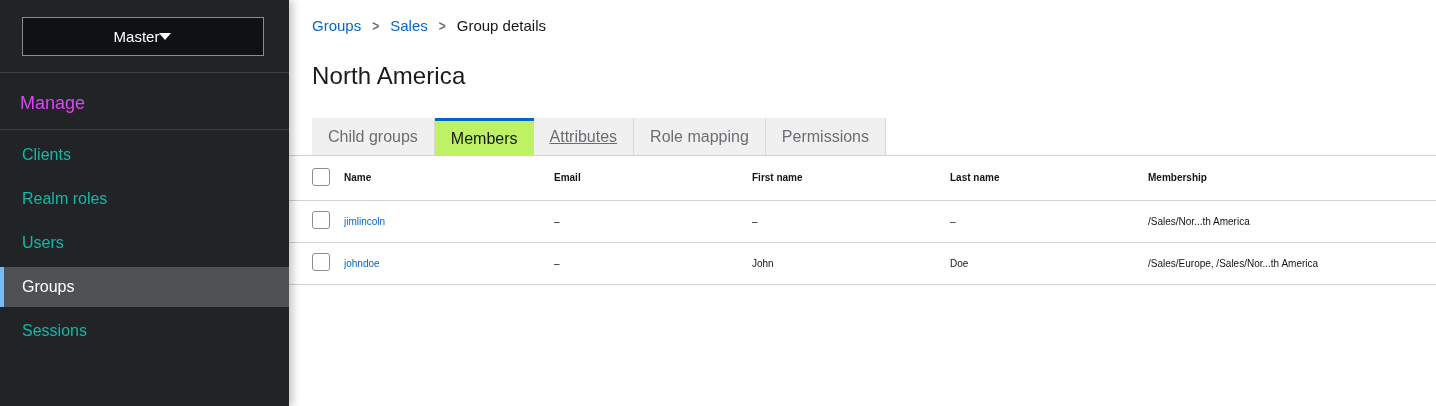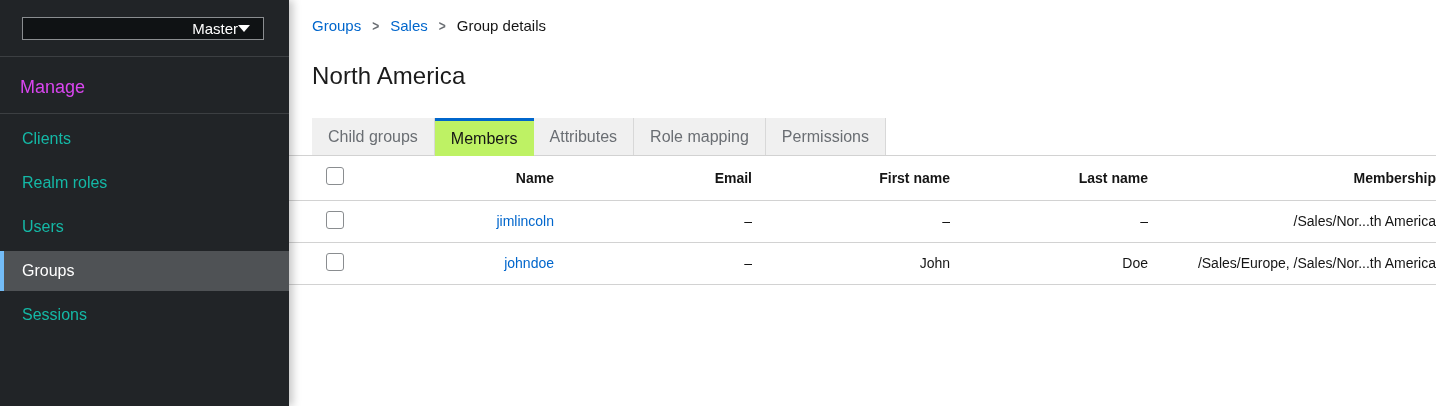--- a/index.html
+++ b/index.html
@@ -16,24 +16,24 @@
   .sidebar {
     width:289px; min-width:289px; height:406px;
     background:#212427;
     color:#ffffff;
     position:relative;
     z-index:2;
     box-shadow:4px 0 8px rgba(0,0,0,0.22);
   }
   .realm-selector {
     margin:17px 25px 0 22px;
-    height:23px;
+    height:39px;
     border:1px solid #8a8d90;
     background:#0f1214;
-    display:flex; align-items:center; justify-content:flex-end;
+    display:flex; align-items:center; justify-content:center;
     padding:0 13px 0 12px;
     font-size:15px;
     cursor:pointer;
   }
   .caret-down {
     width:0; height:0;
     border-left:6px solid transparent;
     border-right:6px solid transparent;
     border-top:7px solid #ffffff;
   }
@@ -89,21 +89,21 @@
     border-right:1px solid #d8d8d8;
     cursor:pointer;
   }
   .tab.active {
     background:#bef264; color:#151515;
     border-top:3px solid #0066cc;
     border-right:none;
     height:38px;
     margin-bottom:-1px;
   }
-  .tab.active + .tab { border-left:none; }
+  .tab.active + .tab { border-left:none;text-decoration:underline; }
 
   
   .toolbar {
     display:flex; align-items:center;
     padding:22px 0 19px 14px;
     border-bottom:1px solid #d2d2d2;
   }
   .btn-primary {
     background:#0066cc; color:#ffffff;
     border:none; border-radius:6px;
@@ -119,24 +119,24 @@
     display:inline-block;
   }
   .checkbox.lg { width:18px; height:18px; }
   .checkbox-label { margin-left:12px; font-size:16px; color:#151515; }
   .kebab { margin-left:38px; display:flex; flex-direction:column; align-items:center; cursor:pointer; padding:2px 6px; }
   .kebab i { width:4px; height:4px; border-radius:50%; background:#d2d2d2; margin:1.6px 0; }
 
   
   table.members { width:100%; border-collapse:collapse; table-layout:fixed; }
   .members th, .members td {
-    text-align:right; vertical-align:middle;
+    text-align:left; vertical-align:middle;
     padding:0;
     border-bottom:1px solid #d2d2d2;
-    font-size:14px;
+    font-size:10px;
     white-space:nowrap; overflow:hidden;
   }
   .members th { height:44px; font-weight:bold; color:#151515; }
   .members td { height:42px; color:#151515; }
   .members .check-col { padding-left:23px; }
   .members a { color:#0066cc; text-decoration:none; cursor:pointer; }
 </style>
 </head>
 <body>
 

